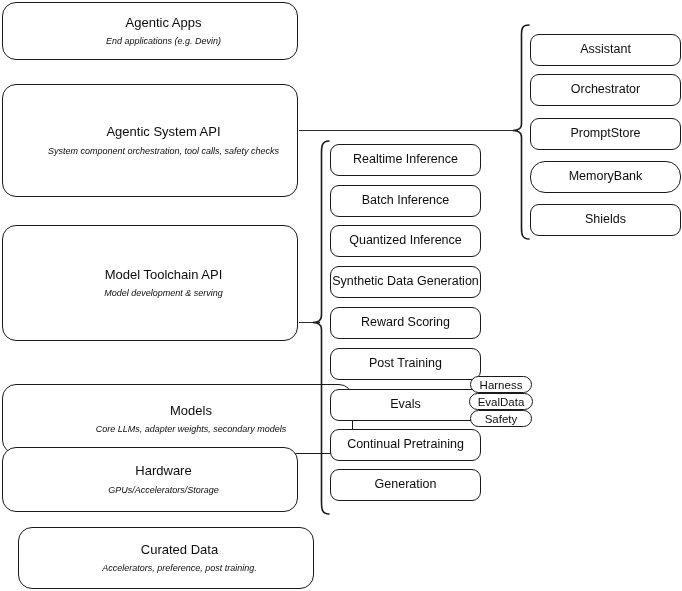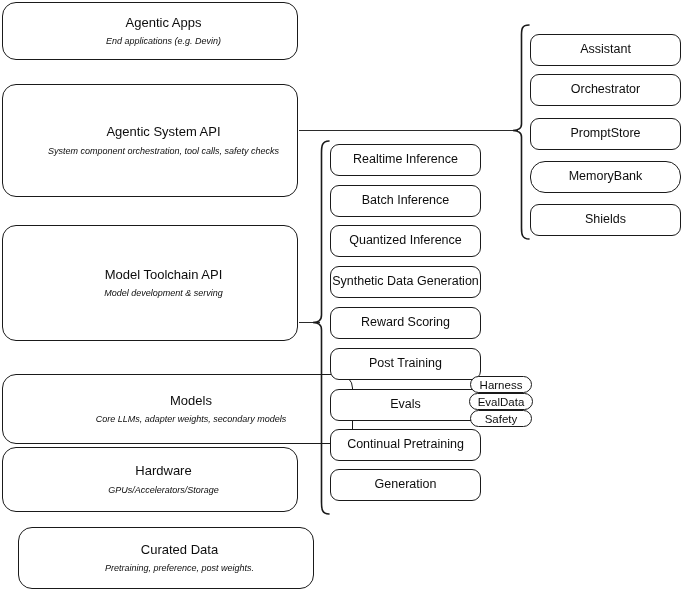--- a/index.html
+++ b/index.html
@@ -97,33 +97,33 @@
   <div class="box layer-box" style="left:2px; top:84px; width:296px; height:113px;">
     <div class="title">Agentic System API</div>
     <div class="sub">System component orchestration, tool calls, safety checks</div>
   </div>
 
   <div class="box layer-box" style="left:2px; top:225px; width:296px; height:116px;">
     <div class="title">Model Toolchain API</div>
     <div class="sub">Model development &amp; serving</div>
   </div>
 
-  <div class="box layer-box" style="left:2px; top:374px; width:351px; height:70px;align-items:center;">
+  <div class="box layer-box" style="left:2px; top:384px; width:351px; height:70px;align-items:center;">
     <div class="title">Models</div>
     <div class="sub">Core LLMs, adapter weights, secondary models</div>
   </div>
 
   <div class="box layer-box" style="left:2px; top:447px; width:296px; height:65px;">
     <div class="title">Hardware</div>
     <div class="sub">GPUs/Accelerators/Storage</div>
   </div>
 
   <div class="box layer-box" style="left:18px; top:527px; width:296px; height:62px;">
     <div class="title">Curated Data</div>
-    <div class="sub">Pretraining, preference, post weights.</div>
+    <div class="sub">Accelerators, preference, post training.</div>
   </div>
 
   <div class="hline" style="left:299px; top:130px; width:219px;"></div>
 
   <div class="hline" style="left:299px; top:322px; width:21px;"></div>
 
   <div class="brace" style="left:312px; top:140px; width:18px; height:375px;">
     <svg width="18" height="375" viewBox="0 0 18 375">
       <path d="M17,1 C10,1 9.5,6 9.5,13 L9.5,175 C9.5,181 6,182 1,182.5 C6,183 9.5,184 9.5,190 L9.5,362 C9.5,369 10,374 17,374" fill="none" stroke="#1a1a1a" stroke-width="1.6" stroke-linecap="round"></path>
     </svg>

